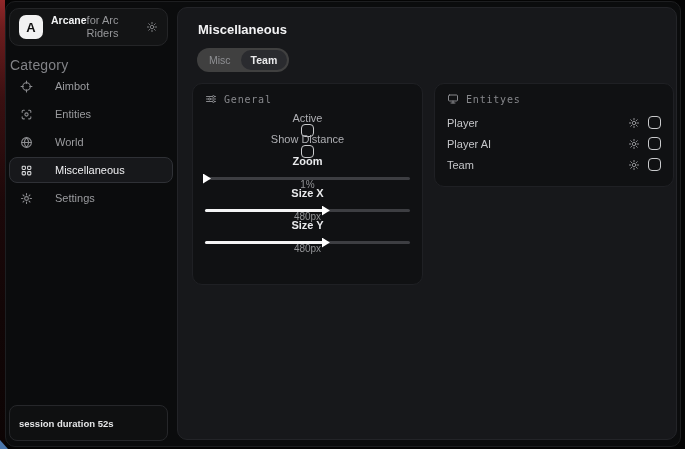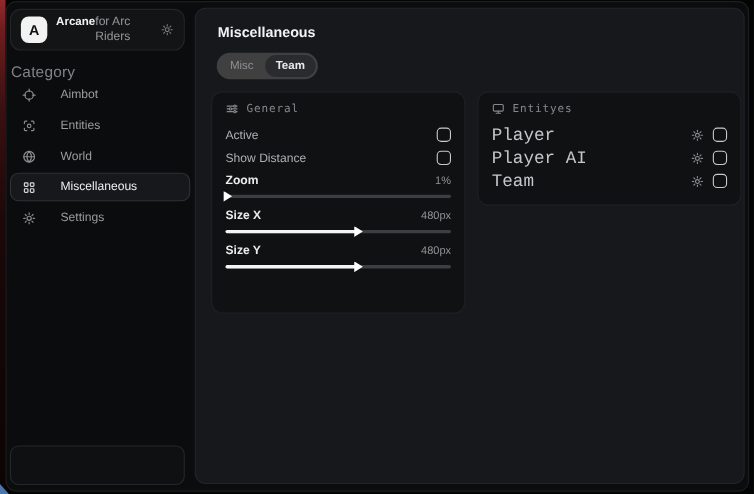--- a/index.html
+++ b/index.html
@@ -55,39 +55,39 @@
   .tab.active { background:#2a2b2f; color:#e9e9eb; font-weight:600; }
 
   .card { position:absolute; background:#101113; border:1px solid #1f2024; border-radius:10px;
     padding:9px 12px; }
   .card-general { left:14px; top:75px; width:231px; height:202px; }
   .card-entities { left:256px; top:75px; width:240px; height:104px; }
   .card-head { display:flex; align-items:flex-end; gap:7px; margin-bottom:7px;
     font-family:"DejaVu Sans Mono", monospace; font-size:10px; color:#87888c; letter-spacing:.8px; }
   .card-head .cico { display:flex; color:#87888c; }
 
-  .row { display:flex; align-items:center; justify-content:space-between; height:21px; }
+  .row { display:flex; align-items:center; justify-content:space-between; height:21px;flex-direction:column; }
   .lbl-dim { font-size:11px; color:#aeafb3; }
   .lbl-strong { font-size:11px; font-weight:700; color:#eaebed; }
   .val { font-size:10px; color:#929396; }
 
   .checkbox { width:13px; height:13px; border:1.3px solid #c9cacc; border-radius:4px;
     background:transparent; cursor:pointer; flex:none; }
 
   .slider-group { margin-top:1px; }
-  .slider-group .row { height:18px; }
+  .slider-group .row { height:18px;gap:12px; }
   .track { position:relative; height:3px; background:#3d3e42; border-radius:2px; margin:4px 0 7px; cursor:pointer; }
   .fill { position:absolute; left:0; top:0; height:100%; background:#f4f4f5; border-radius:2px; }
   .thumb { position:absolute; top:50%; width:8px; height:10px; background:#ffffff;
     clip-path:polygon(0 0, 100% 50%, 0 100%); transform:translate(-2px,-50%); }
 
   .swatch { width:9px; height:9px; border-radius:2.5px; border:1px solid #3a3b3e; cursor:pointer; flex:none; }
 
   .ent-row { display:flex; align-items:center; height:21px; }
-  .ent-label { font-size:16px; color:#c5c6c9;font-family:Liberation Mono, monospace; }
+  .ent-label { font-size:11px; color:#c5c6c9; }
   .ent-right { margin-left:auto; display:flex; align-items:center; gap:8px; }
   .ent-gear { display:flex; color:#909195; cursor:pointer; }
 
   svg { display:block; }
 </style>
 </head>
 <body>
 
 <div class="bg-red-strip"></div>
 <div class="bg-blue-corner"></div>
@@ -156,20 +156,21 @@
           <svg width="13" height="13" viewBox="0 0 24 24" fill="none" stroke="currentColor" stroke-width="2" stroke-linecap="round">
             <circle cx="12" cy="12" r="3.5"></circle>
             <path d="M12 2.8v2.6M12 18.6v2.6M2.8 12h2.6M18.6 12h2.6M5.5 5.5l1.8 1.8M16.7 16.7l1.8 1.8M18.5 5.5l-1.8 1.8M7.3 16.7l-1.8 1.8"></path>
           </svg>
         </span>
         <span>Settings</span>
       </div>
     </div>
 
     <div class="footer-card">
+      <span class="footer-line2">session duration 52s</span>
     </div>
   </div>
 
   <div class="main">
     <div class="page-title">Miscellaneous</div>
 
     <div class="tabbar">
       <span class="tab">Misc</span>
       <span class="tab active">Team</span>
     </div>

